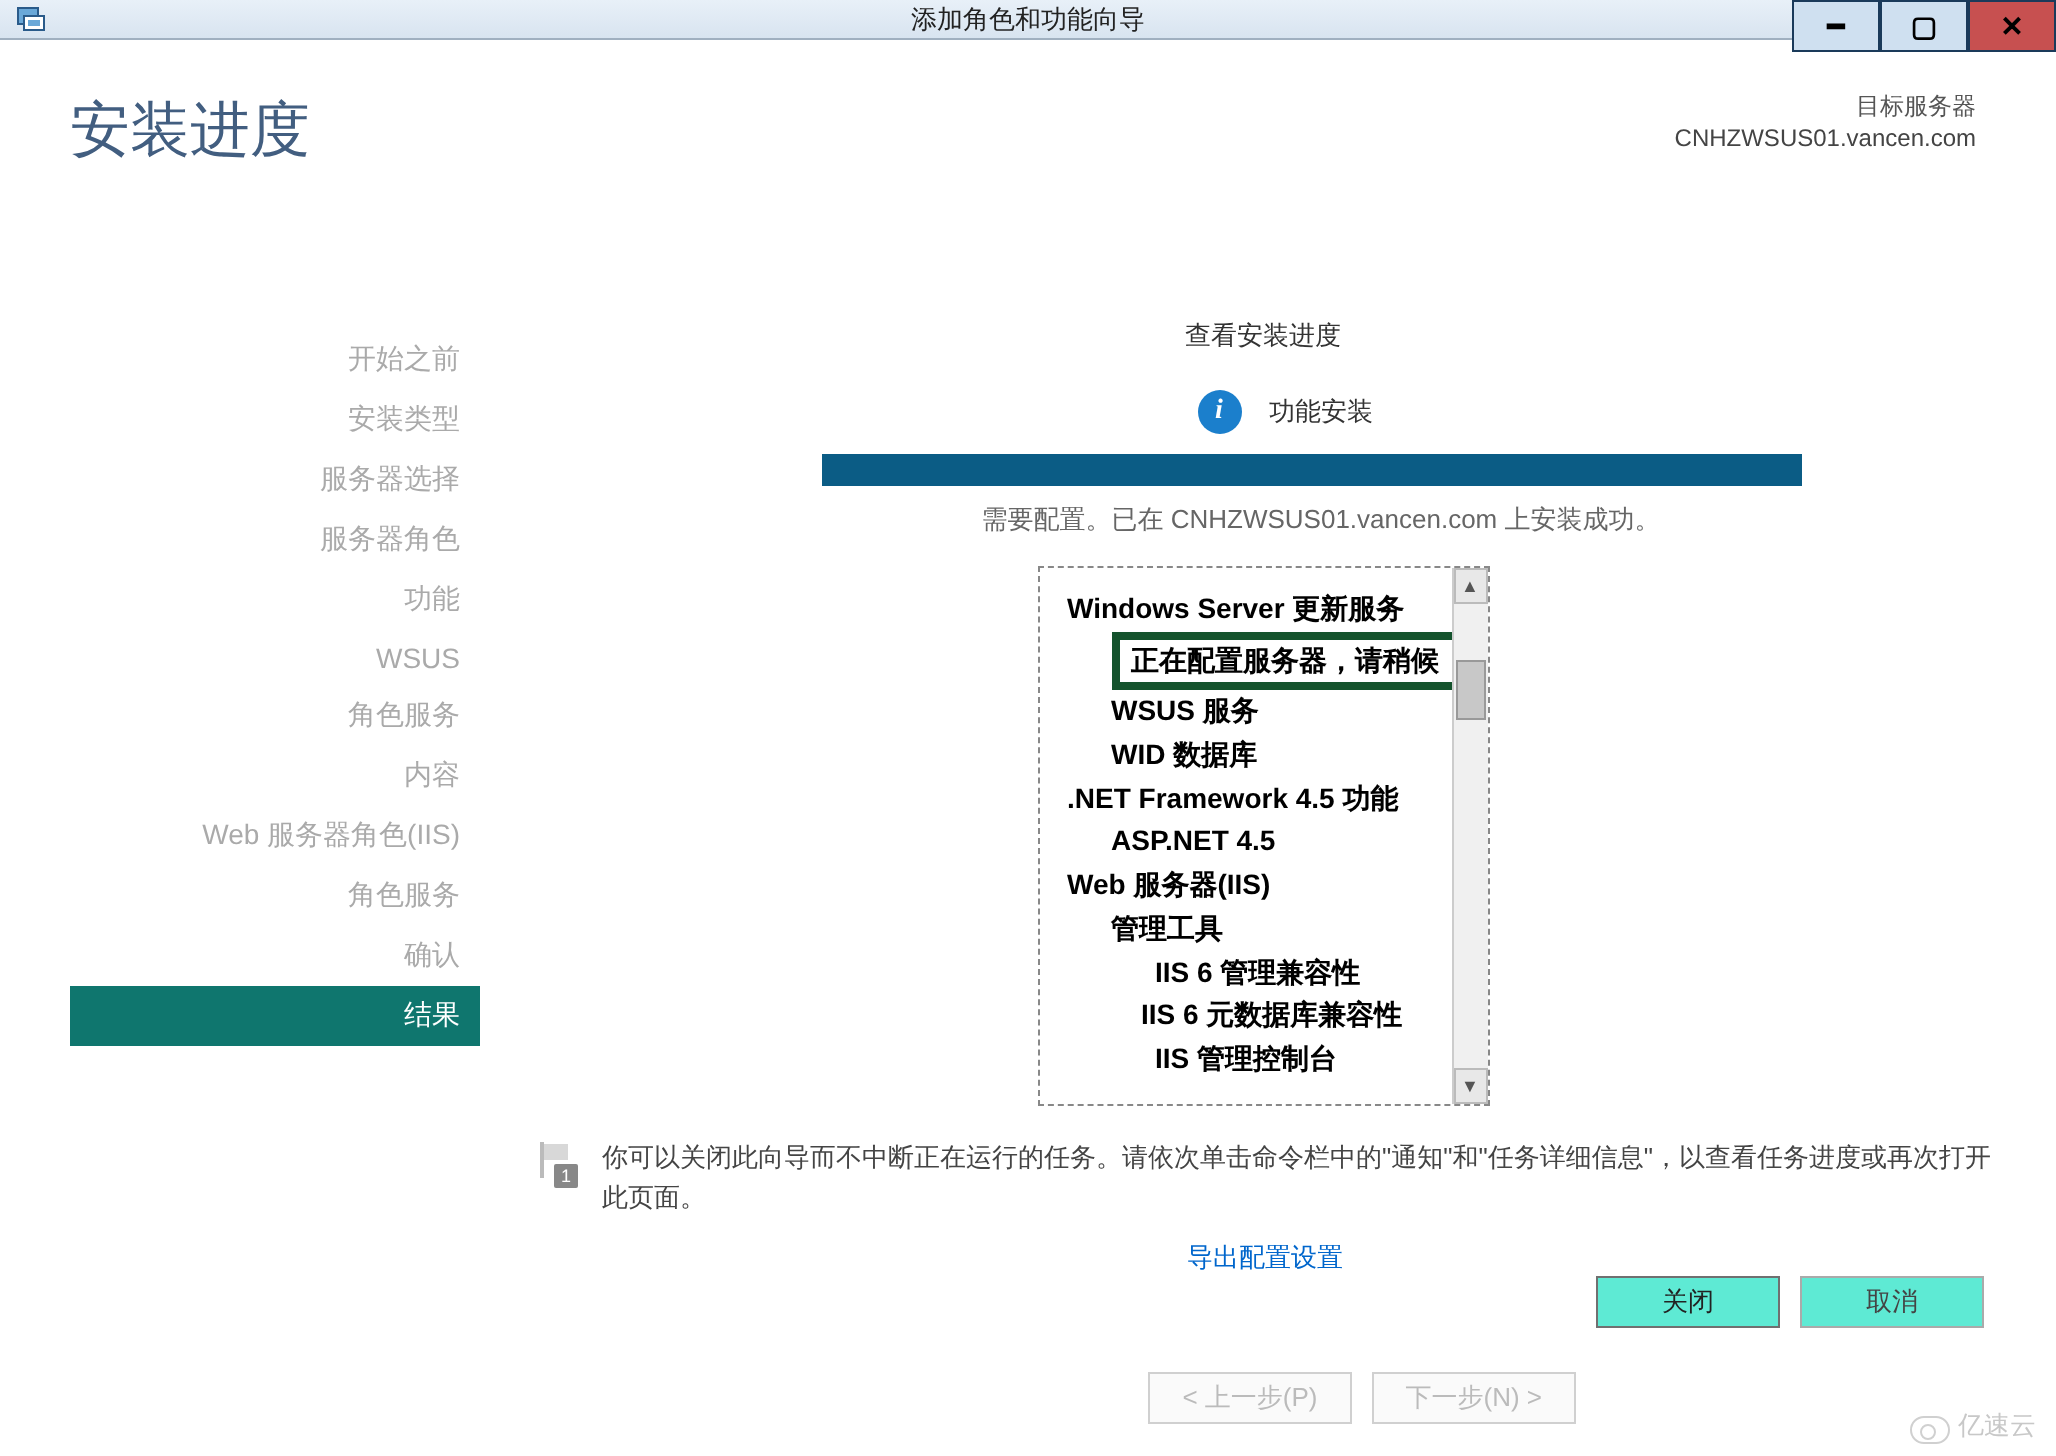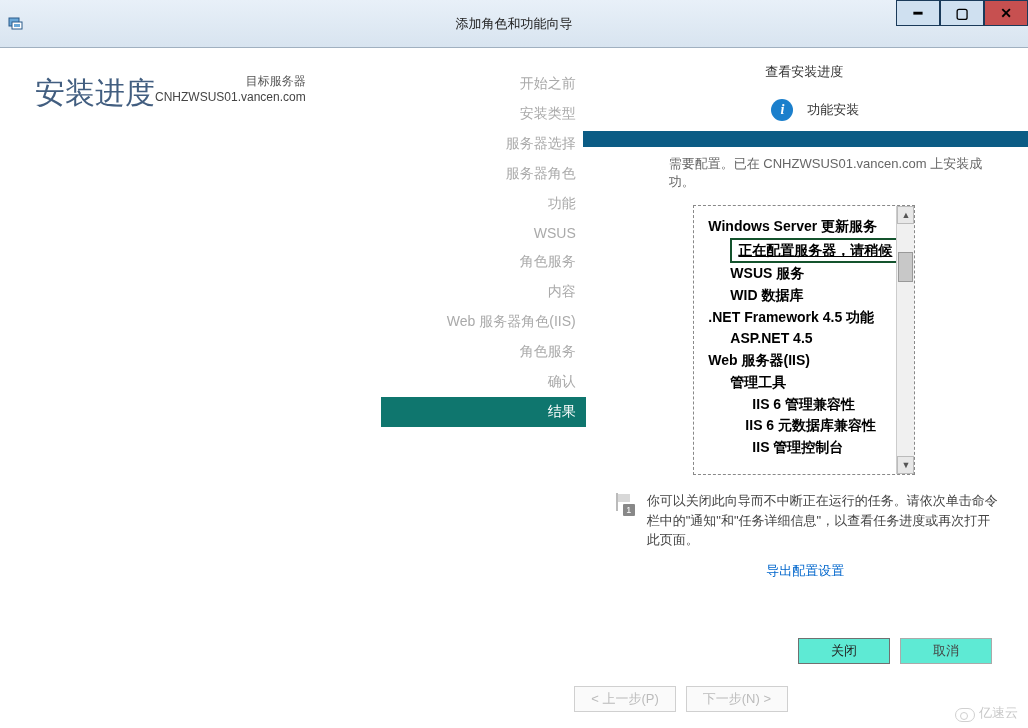--- a/index.html
+++ b/index.html
@@ -6,21 +6,21 @@
     body {
       font-family: "Microsoft YaHei", "Segoe UI", sans-serif;
       font-size: 13px;
       background: #fff;
       width: 1028px;
       height: 728px;
       overflow: hidden;
       position: relative;
     }
     .titlebar {
-      height: 48px;
+      height: 20px;
       background: linear-gradient(to bottom, #e8f0f8, #d8e4f0);
       border-bottom: 1px solid #a0b0c0;
       display: flex;
       align-items: center;
       position: relative;
     }
     .titlebar-icon {
       width: 16px; height: 16px;
       margin-left: 8px;
       display: inline-block;
@@ -48,23 +48,24 @@
       font-size: 14px;
       font-weight: bold;
       background: #cfe0f0;
       cursor: pointer;
     }
     .winbtn.min { background: #cfe0f0; }
     .winbtn.max { background: #cfe0f0; }
     .winbtn.close { background: #c75050; color: #000; }
     .content {
       display: flex;
-      flex-direction: row;
+      flex-direction: column;
       height: calc(728px - 30px);
       padding: 0 0px;
+      gap: 48px;
     }
     .header-row {
       display: flex;
       justify-content: space-between;
       padding: 25px 40px 10px 35px;
     }
     .page-title {
       font-size: 30px;
       font-weight: 300;
       color: #425e80;
@@ -164,25 +165,24 @@
       overflow: hidden;
       font-size: 14px;
       line-height: 1.55;
       color: #000;
     }
     .details-inner .lvl0 { margin-left: 0; font-weight: bold; }
     .details-inner .lvl1 { margin-left: 22px; font-weight: bold; }
     .details-inner .lvl2 { margin-left: 44px; font-weight: bold; }
     .details-inner .lvl3 { margin-left: 37px; font-weight: bold; }
     .details-inner .highlight {
-      border: 2px solid #14532d;
+      border: 4px solid #14532d;
       display: inline-block;
       padding: 0px 6px 0px 6px;
       font-weight: bold;
-      text-decoration: underline;
     }
     .scrollbar-v {
       position: absolute;
       right: 0; top: 0; bottom: 0;
       width: 18px;
       background: #efefef;
       border-left: 1px solid #ccc;
       display: flex;
       flex-direction: column;
     }

